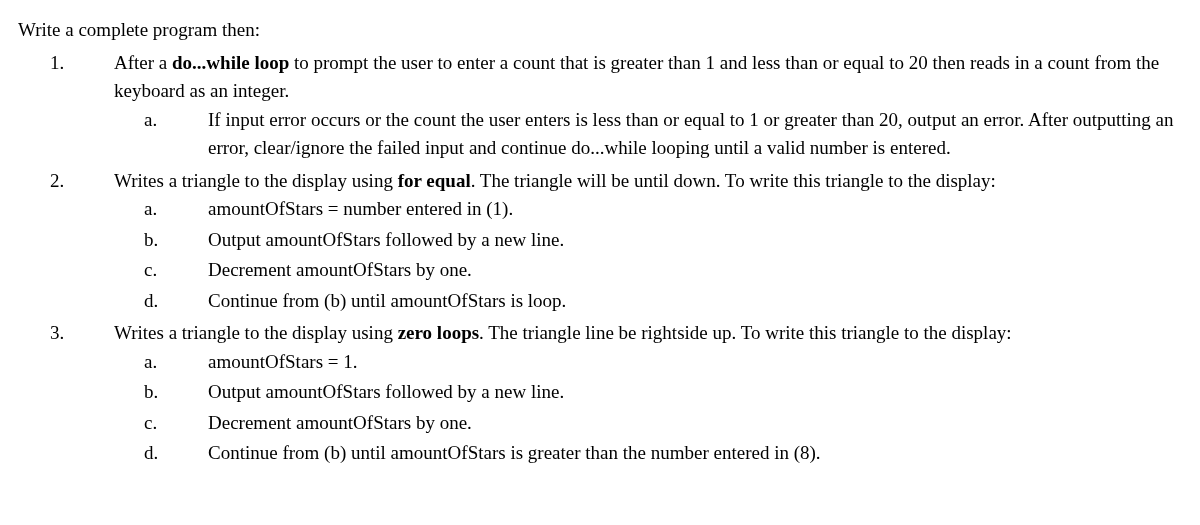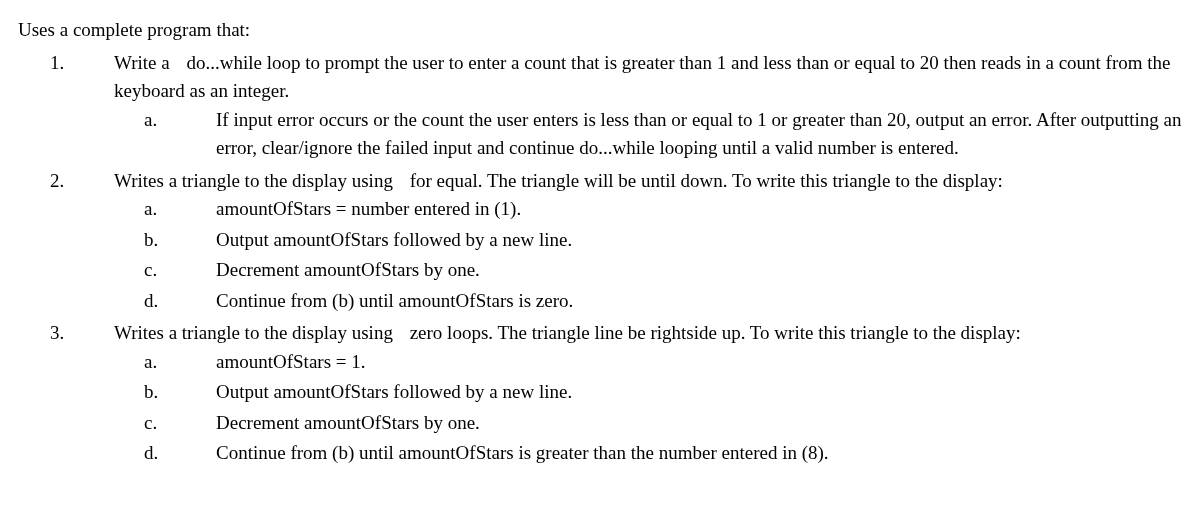--- a/index.html
+++ b/index.html
@@ -44,37 +44,35 @@
       margin-bottom: 2px;
     }
     ol.sub > li > .letter {
       width: 64px;
       text-align: left;
       padding-left: 30px;
       flex-shrink: 0;
     }
     ol.sub > li > .content {
       flex: 1;
-      margin-left: 8px;
     }
     .bold {
-      font-weight: normal;
-      margin-left: 12px;
+      font-weight: bold;
     }
   </style>
 </head>
 <body>
 
-<div class="intro">Uses a complete program that:</div>
+<div class="intro">Write a complete program then:</div>
 
 <ol class="main">
   <li>
     <div class="num">1.</div>
     <div class="content">
-      <span>Write a </span><span class="bold">do...while loop</span><span> to prompt the user to enter a count that is greater than 1 and less than or equal to 20 then reads in a count from the keyboard as an integer.</span>
+      <span>After a </span><span class="bold">do...while loop</span><span> to prompt the user to enter a count that is greater than 1 and less than or equal to 20 then reads in a count from the keyboard as an integer.</span>
       <ol class="sub">
         <li>
           <div class="letter">a.</div>
           <div class="content">If input error occurs or the count the user enters is less than or equal to 1 or greater than 20, output an error. After outputting an error, clear/ignore the failed input and continue do...while looping until a valid number is entered.</div>
         </li>
       </ol>
     </div>
   </li>
 
   <li>
@@ -89,21 +87,21 @@
         <li>
           <div class="letter">b.</div>
           <div class="content">Output amountOfStars followed by a new line.</div>
         </li>
         <li>
           <div class="letter">c.</div>
           <div class="content">Decrement amountOfStars by one.</div>
         </li>
         <li>
           <div class="letter">d.</div>
-          <div class="content">Continue from (b) until amountOfStars is zero.</div>
+          <div class="content">Continue from (b) until amountOfStars is loop.</div>
         </li>
       </ol>
     </div>
   </li>
 
   <li>
     <div class="num">3.</div>
     <div class="content">
       <span>Writes a triangle to the display using </span><span class="bold">zero loops</span><span>. The triangle line be rightside up. To write this triangle to the display:</span>
       <ol class="sub">

